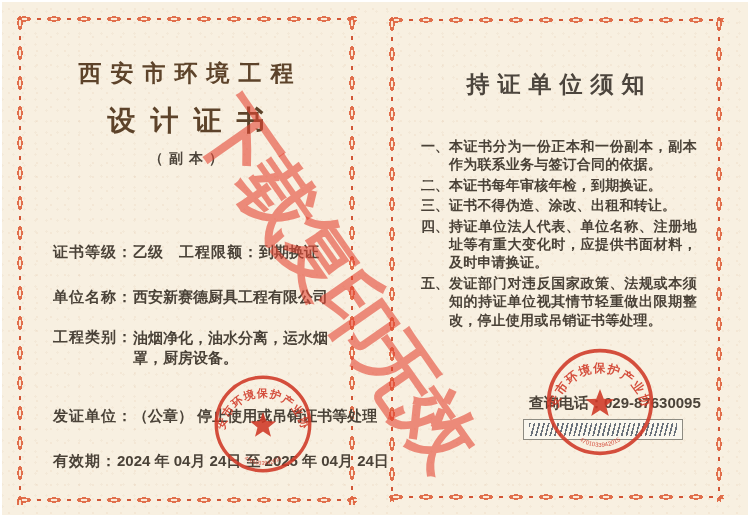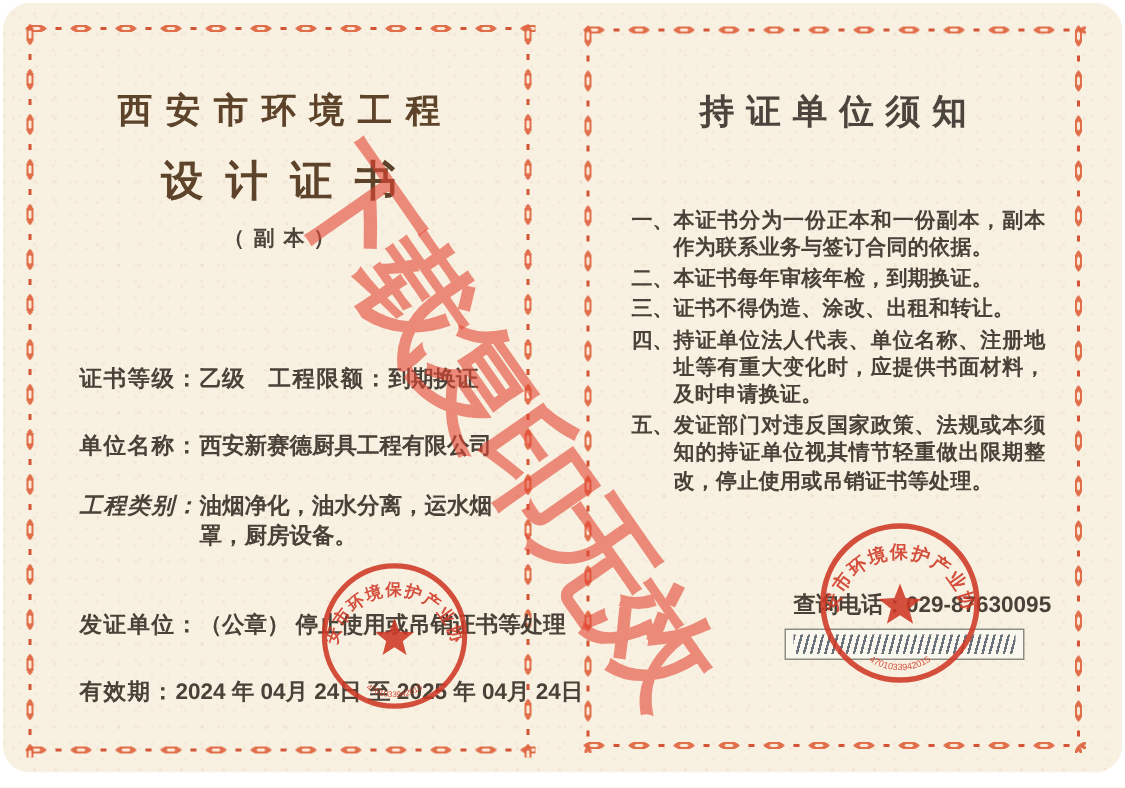--- a/index.html
+++ b/index.html
@@ -10,21 +10,20 @@
   }
   
   .sheet{
     position:absolute;left:2px;top:2px;width:746px;height:513px;
     background-color:#f8f0e1;
     background-image:
       radial-gradient(rgba(205,150,110,0.10) 1px, transparent 1.3px),
       radial-gradient(rgba(190,140,100,0.07) 1px, transparent 1.3px);
     background-size:14px 14px,11px 11px;
     background-position:0 0,6px 4px;
-    border-radius:18px;
   }
   
   .page{position:absolute;}
   .page-left{left:13px;top:12px;width:342px;height:491px;}
   .page-right{left:385px;top:13px;width:337px;height:487px;}
   .edge{position:absolute;opacity:.92;}
   .edge.h{height:10px;left:0;right:0;
     background-image:
       radial-gradient(ellipse 5px 2px at 9px 5px, #fbe9d6 0 60%, transparent 61%),
       radial-gradient(ellipse 11px 4.2px at 9px 5px, #e06540 0 62%, transparent 63%),
@@ -46,26 +45,26 @@
     font-size:23px;font-weight:bold;letter-spacing:9px;text-indent:9px;color:#5d432a;}
   .lp-title2{position:absolute;left:0;right:0;top:88px;text-align:center;
     font-size:28px;font-weight:bold;letter-spacing:15px;text-indent:15px;color:#5d432a;}
   .lp-subtitle{position:absolute;left:0;right:0;top:136px;text-align:center;
     font-size:14px;font-weight:600;letter-spacing:6px;text-indent:6px;color:#4d453b;}
   .field{position:absolute;left:38px;right:8px;font-size:15px;font-weight:600;
     color:#4a4238;white-space:nowrap;}
   .field .lbl{letter-spacing:1px;}
   .field .gap{display:inline-block;width:16px;}
   .field.wrap2{display:flex;white-space:normal;}
-  .field.wrap2 .lbl{flex:0 0 auto;font-style:italic;}
+  .field.wrap2 .lbl{flex:0 0 auto;}
   .field.wrap2 .val{width:234px;line-height:20px;}
   .f0{top:184px}.f1{top:229px}.f2{top:274px}.f3{top:314px}.f4{top:393px}.f5{top:438px}
 
   
-  .rp-title{position:absolute;left:0;right:0;top:44px;text-align:center;
+  .rp-title{position:absolute;left:0;right:0;top:54px;text-align:center;
     font-size:23px;font-weight:bold;letter-spacing:8px;text-indent:8px;color:#4c453d;}
   .notices{position:absolute;left:34px;top:122px;width:282px;}
   .notice{display:flex;margin-bottom:2px;}
   .notice .num{flex:0 0 28px;font-size:14px;font-weight:600;color:#4a4238;line-height:18.4px;}
   .notice .txt{width:248px;font-size:14px;font-weight:600;color:#4a4238;
     line-height:18.4px;text-align:justify;letter-spacing:.2px;}
   .phone{position:absolute;left:142px;top:379px;font-size:15px;font-weight:600;
     color:#4a4238;white-space:nowrap;}
   .barcode{position:absolute;left:136px;top:404px;width:160px;height:21px;
     background:#faf7ee;border:1px solid #8d8b82;box-sizing:border-box;}

